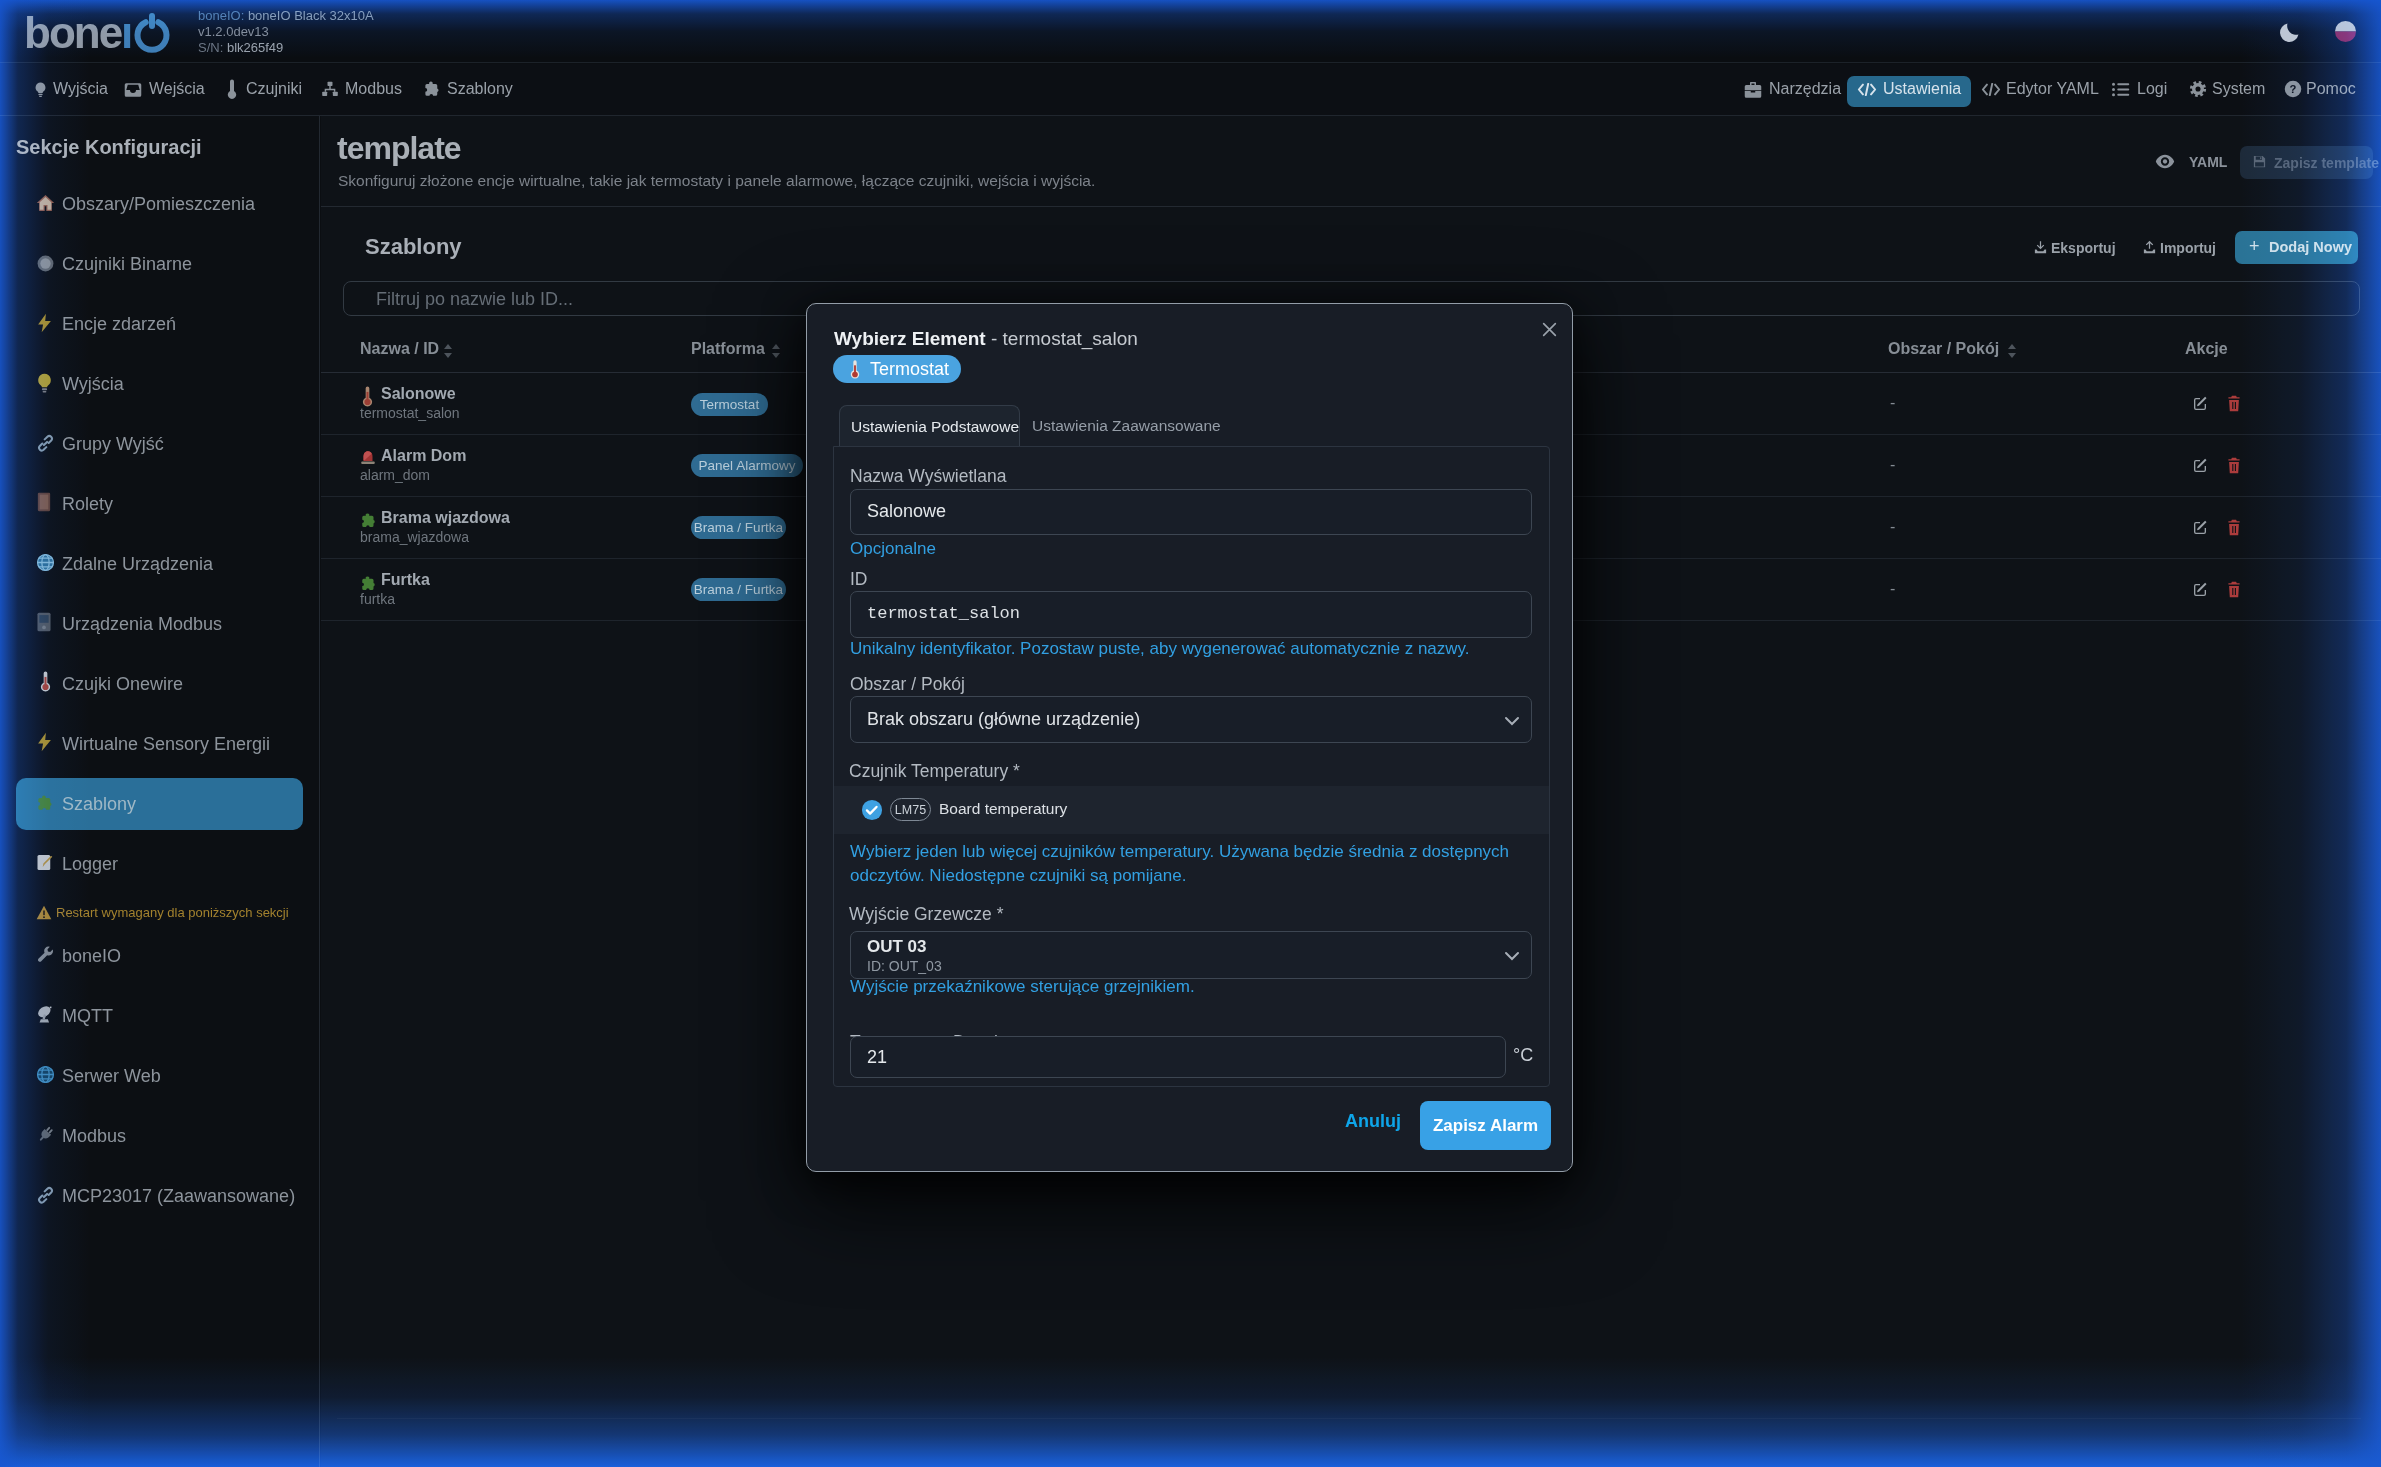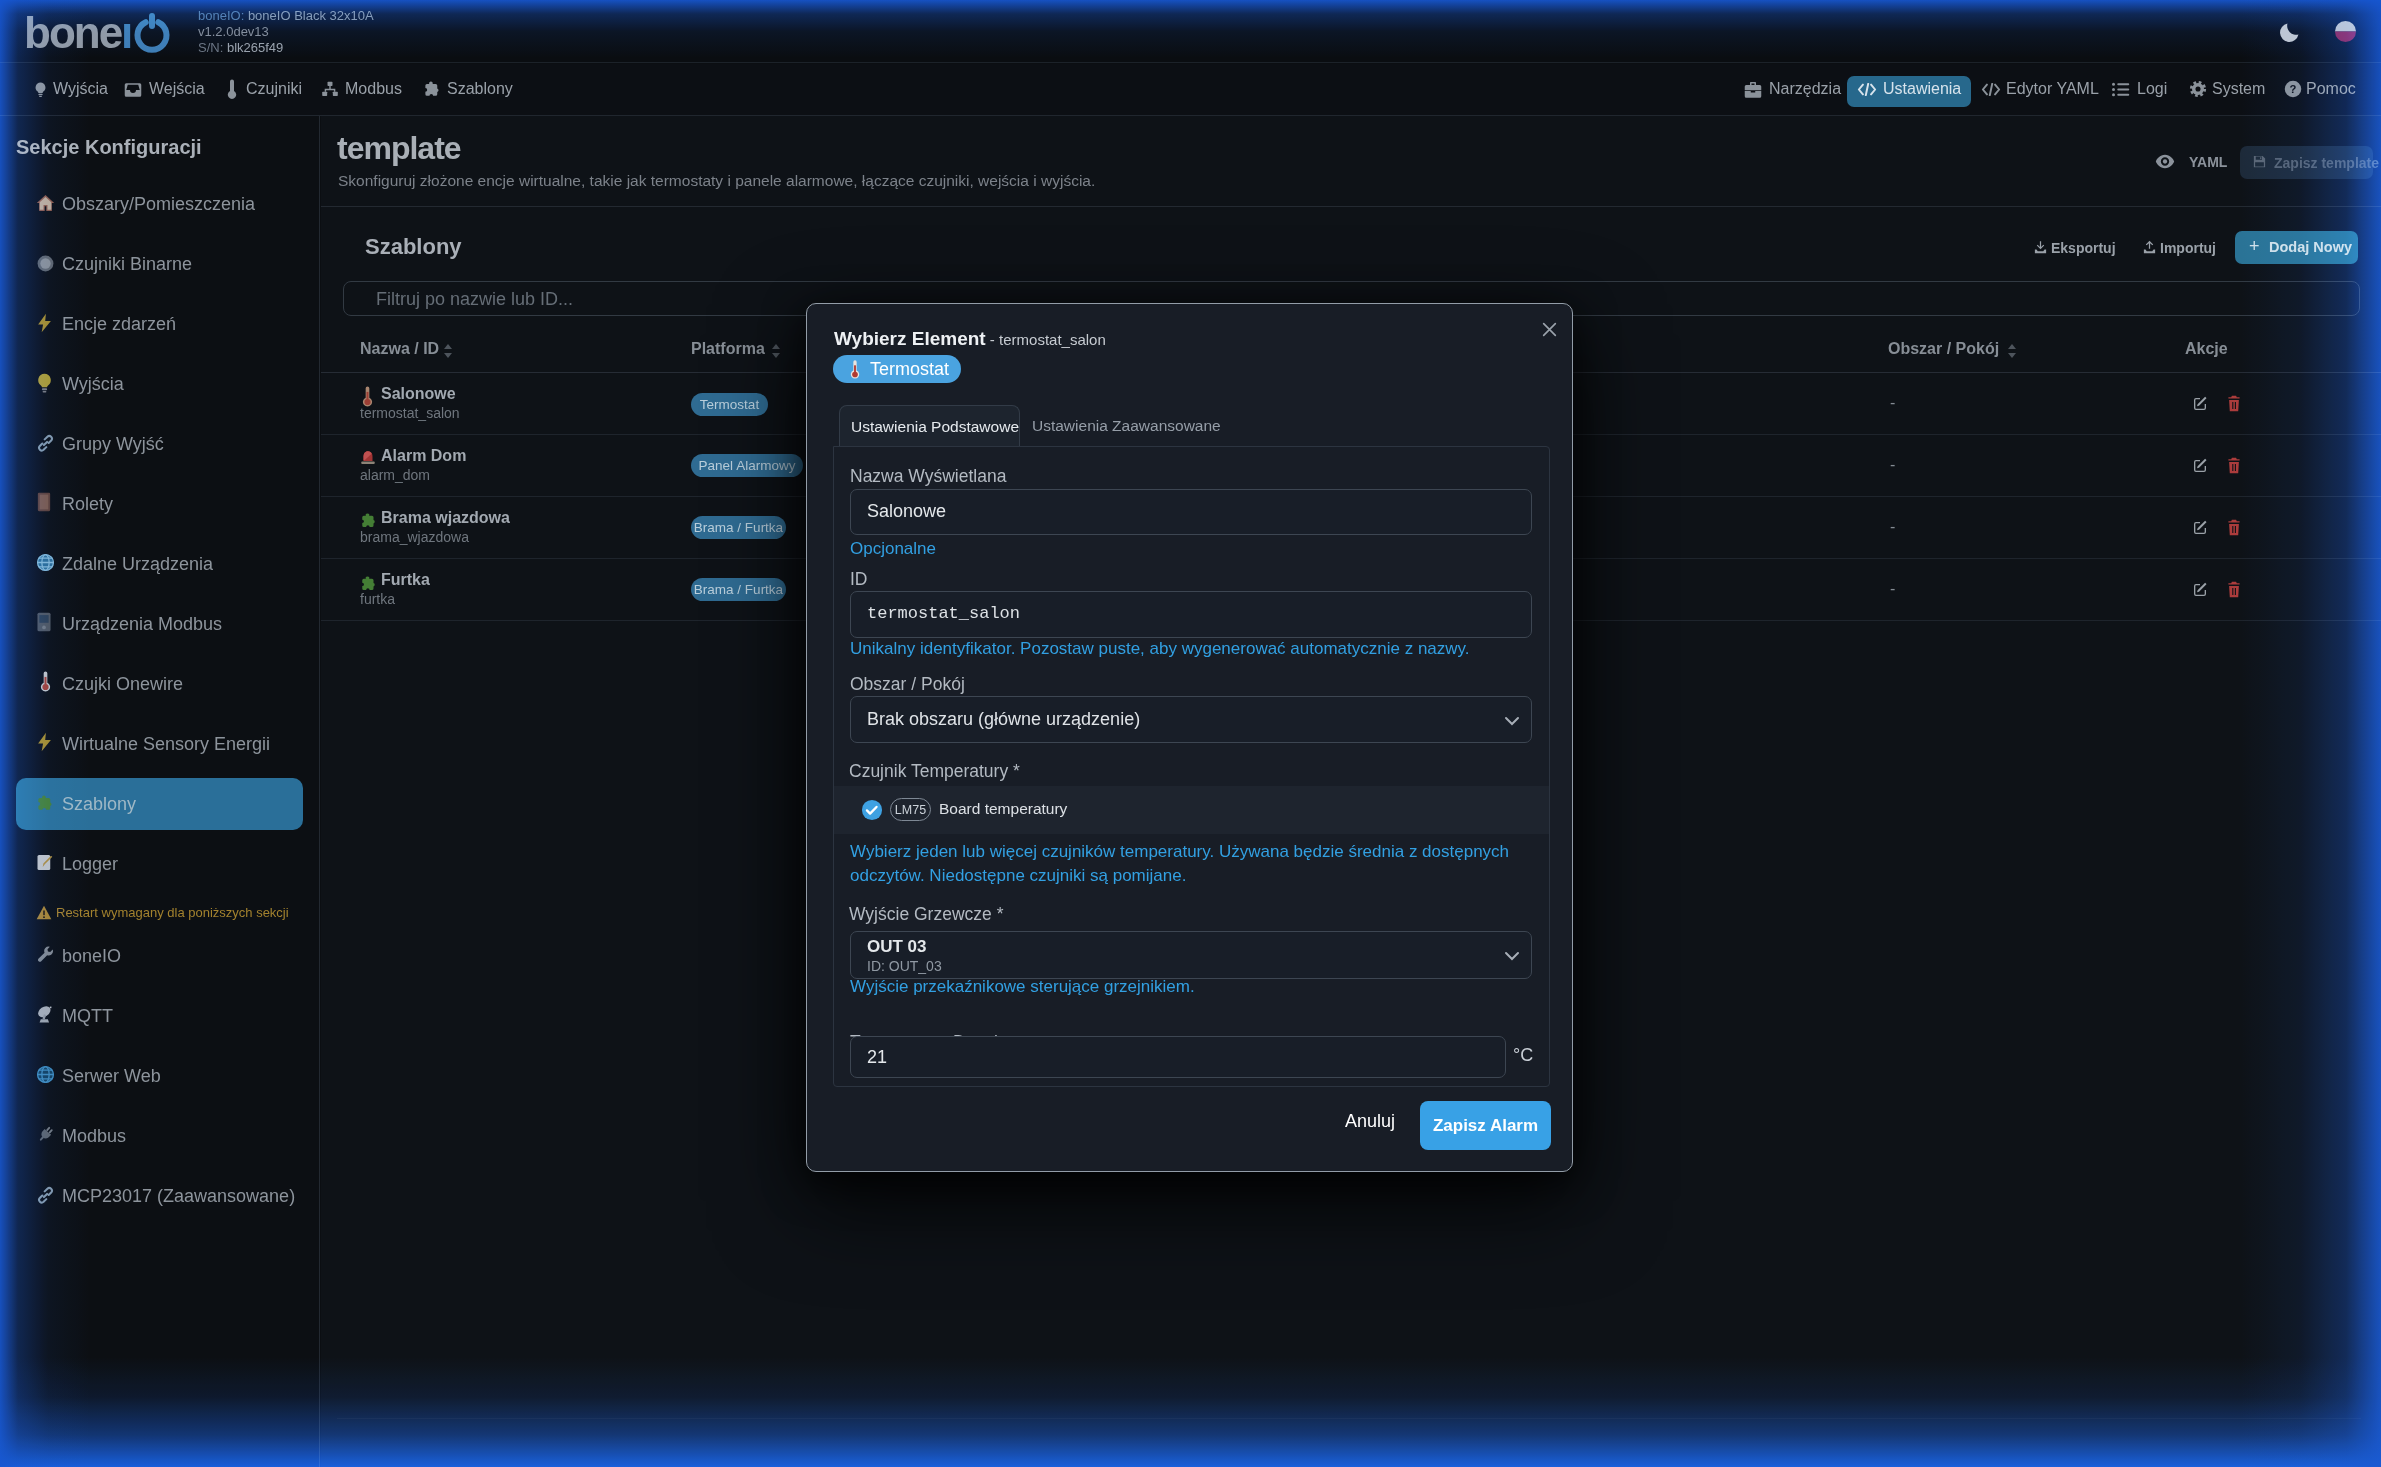--- a/index.html
+++ b/index.html
@@ -350,21 +350,21 @@
       </svg>
     <svg class="abs" style="left:1906px;top:466px;" width="14" height="17" viewBox="0 0 20 24" fill="#ac3c3c">
         <path d="M7 1h6l1 2h4v2H2V3h4l1-2z"></path>
         <path d="M3 7h14l-1 16H4L3 7zm4.5 3v10h1.6V10H7.5zm3.7 0v10h1.6V10h-1.6z"></path>
       </svg>
     <div class="abs" style="left:0px;top:505px;width:2060px;height:1px;background:#1e242c;"></div>
     <div class="abs" style="left:16px;top:1303px;width:2024px;height:1px;background:rgba(255,255,255,0.035);"></div>
   </div>
   <div id="glow"></div>
   <div id="modal">
-    <div class="txt" style="left:27px;top:24px;font-size:19px;"><span style="font-weight:bold;color:#eef1f4;">Wybierz Element</span><span style="color:#c6cbd1;font-size:15px;text-align:center;"> - termostat_salon</span></div>
+    <div class="txt" style="left:27px;top:24px;font-size:19px;"><span style="font-weight:bold;color:#eef1f4;">Wybierz Element</span><span style="color:#c6cbd1;font-size:19px;text-align:center;"> - termostat_salon</span></div>
     <svg class="abs" style="left:735px;top:18px;" width="15" height="15" viewBox="0 0 18 18" stroke="#9aa2ab" stroke-width="2" stroke-linecap="round">
         <path d="M2 2l14 14M16 2L2 16"></path>
       </svg>
     <div class="abs" style="left:26px;top:51px;width:128px;height:28px;background:#4aa3e0;border-radius:14px;">
       <svg class="abs" style="left:17px;top:5px;" width="10" height="19" viewBox="0 0 12 22">
           <path d="M4 2a2 2 0 0 1 4 0v10.3a5 5 0 1 1-4 0V2z" fill="#e8e3de"></path>
           <circle cx="6" cy="17" r="3.4" fill="#b03a30"></circle>
           <rect x="4.9" y="6" width="2.2" height="10" fill="#b03a30"></rect>
         </svg>
       <div class="txt" style="left:37px;top:4px;font-size:18px;color:#fff;">Termostat</div>
@@ -411,16 +411,16 @@
       <svg class="abs" style="left:653px;top:19px;" width="16" height="10" viewBox="0 0 16 10" fill="none" stroke="#a7aeb7" stroke-width="2" stroke-linecap="round">
           <path d="M2 2l6 6 6-6"></path>
         </svg>
     </div>
     <div class="mhelp" style="left:43px;top:673px;">Wyjście przekaźnikowe sterujące grzejnikiem.</div>
     <div class="mlabel" style="left:43px;top:708px;margin-top:20px;">Temperatura Docelowa</div>
     <div class="minput" style="left:43px;top:732px;width:656px;height:42px;">
       <div class="txt" style="left:16px;top:10px;font-size:18px;color:#e4e8eb;">21</div>
     </div>
     <div class="txt" style="left:706px;top:741px;font-size:18px;color:#c8ced5;">°C</div>
-    <div class="txt" style="left:538px;top:807px;font-size:18px;font-weight:normal;color:#ffffff;">Anuluj</div>
+    <div class="txt" style="left:538px;top:807px;font-size:18px;font-weight:bold;color:#0ea5e9;">Anuluj</div>
     <div class="abs" style="left:613px;top:797px;width:131px;height:49px;background:#38a1e6;border-radius:8px;text-align:center;"><span style="font-size:17px;font-weight:bold;color:#fff;line-height:49px;">Zapisz Alarm</span></div>
   </div>
 </div>
 
 </body></html>

